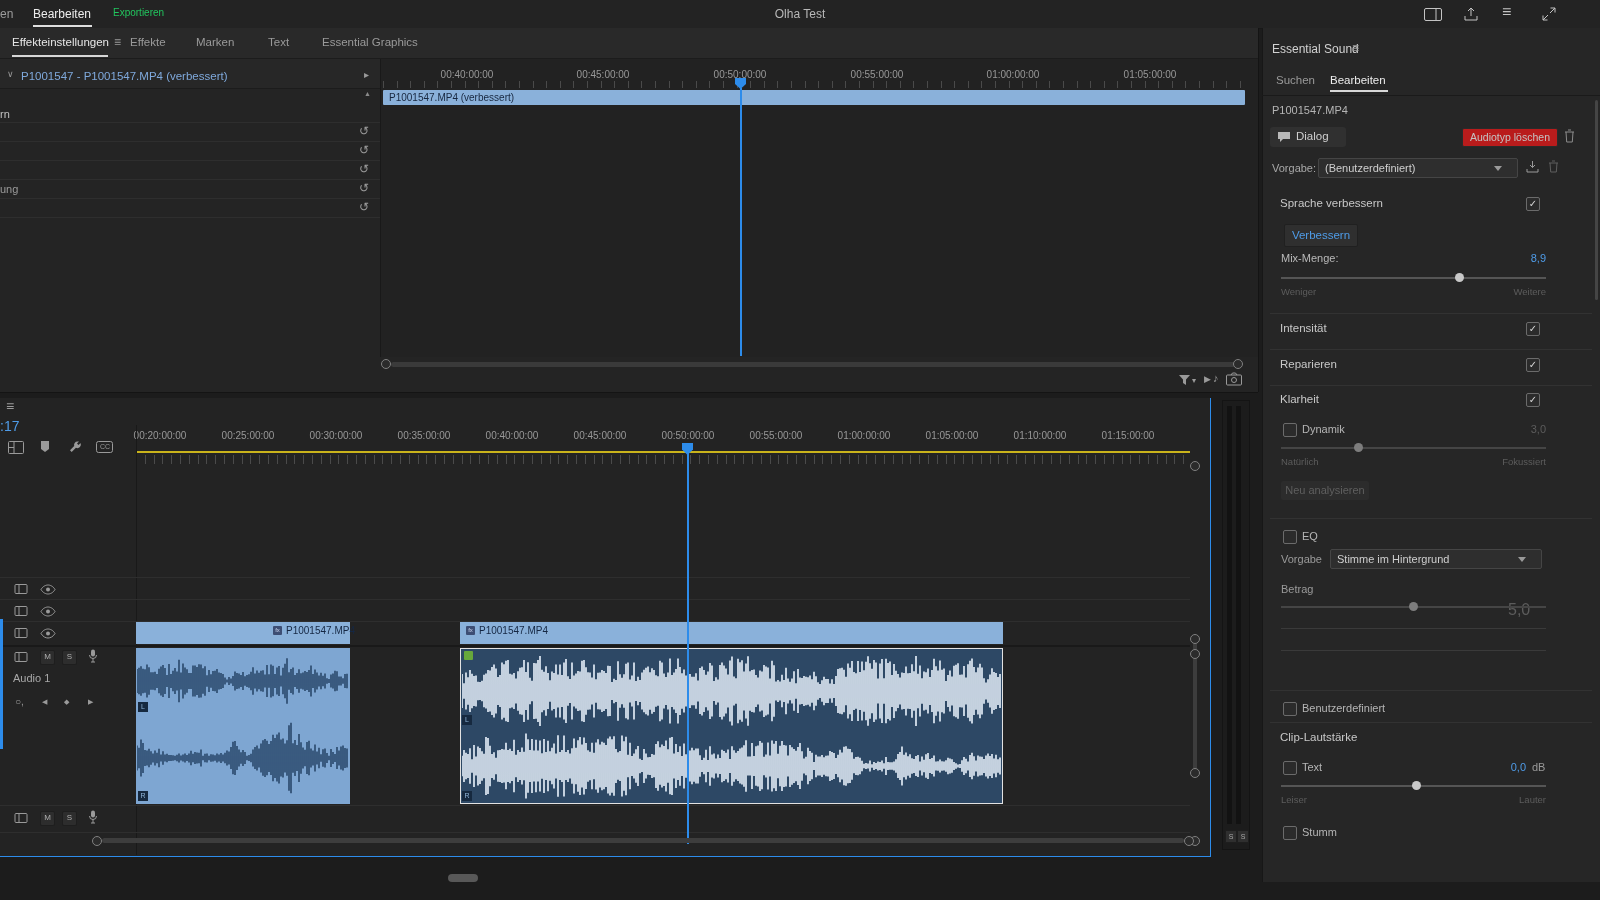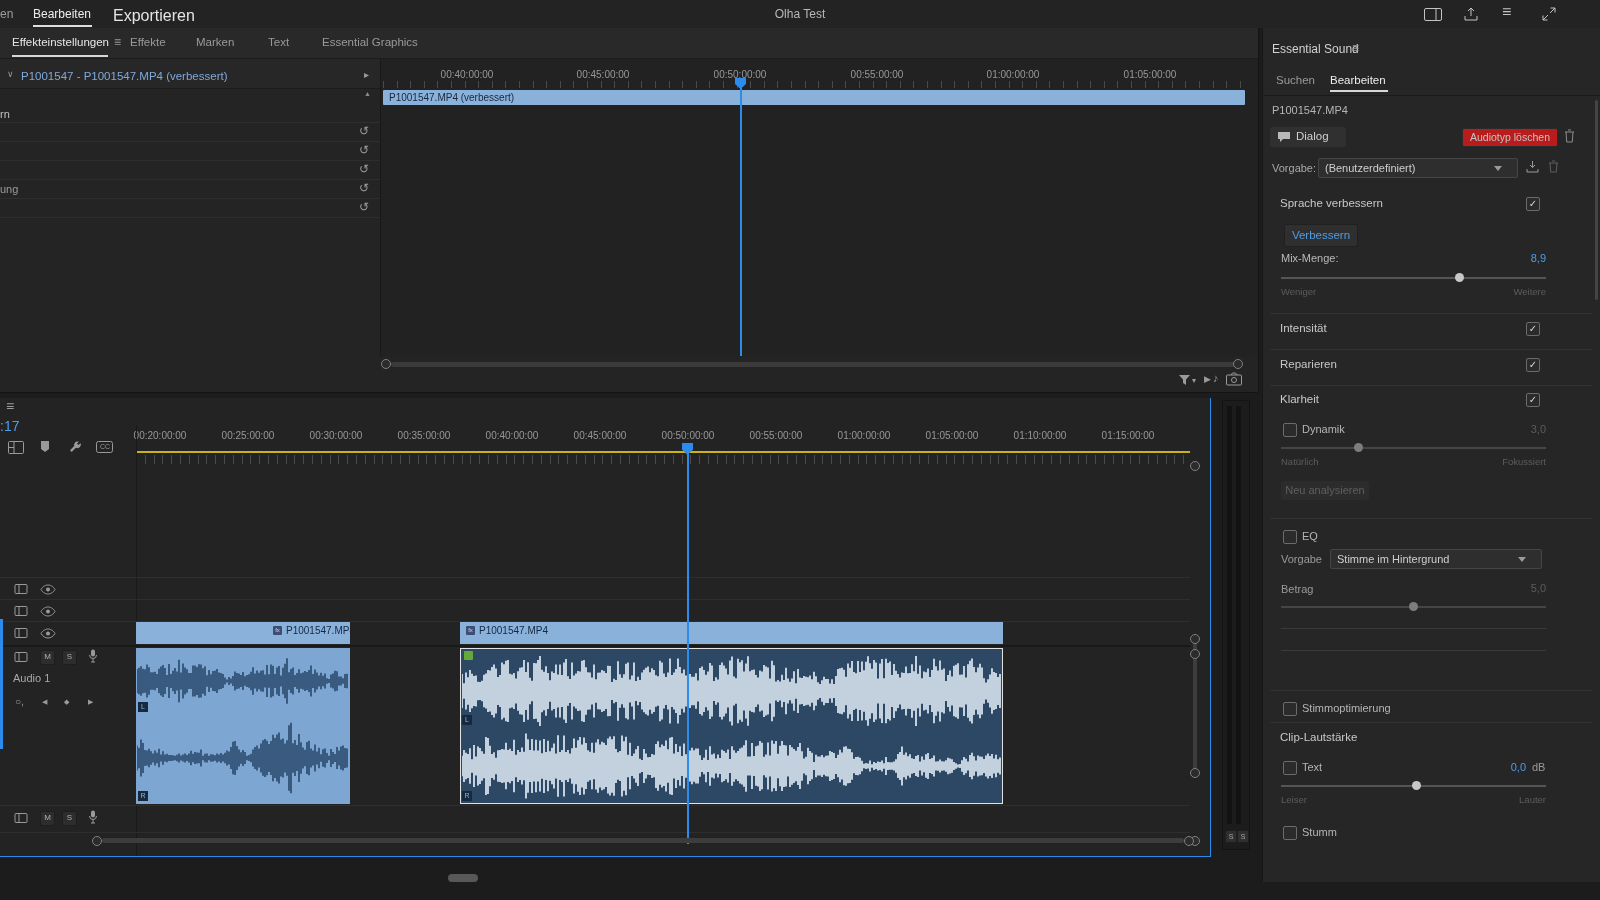--- a/index.html
+++ b/index.html
@@ -30,21 +30,21 @@
 </style>
 </head>
 <body>
 
 <div id="screen">
 
   <div class="abs" style="left:0;top:0;width:1600px;height:28px;background:#232323;border-bottom:1px solid #181818"></div>
   <span class="abs txt" style="left:0;top:7px;font-size:12px;color:#9c9c9c">en</span>
   <span class="abs txt" style="left:33px;top:7px;font-size:12px;color:#ededed">Bearbeiten</span>
   <div class="abs" style="left:33px;top:25px;width:59px;height:2px;background:#dedede"></div>
-  <span class="abs txt" style="left:113px;top:7px;font-size:16px;color:#e5e5e5">Exportieren</span>
+  <span class="abs txt" style="left:113px;top:7px;font-size:10px;color:#22c55e">Exportieren</span>
   <span class="abs txt" style="left:50%;transform:translateX(-50%);top:7px;font-size:12px;color:#b8b8b8">Olha Test</span>
   <span class="abs" style="left:1424px;top:8px">
     <svg width="18" height="13" viewBox="0 0 18 13">
         <rect x="0.5" y="0.5" width="17" height="12" rx="1.5" fill="none" stroke="#c4c4c4"></rect>
         <path d="M12 0.5V12.5" stroke="#c4c4c4"></path>
       </svg>
   </span>
   <span class="abs" style="left:1463px;top:6px">
     <svg width="16" height="16" viewBox="0 0 16 16" fill="none" stroke="#c4c4c4">
         <path d="M8 2v8M8 2 5 5M8 2l3 3"></path>
@@ -372,30 +372,30 @@
   <div class="hline" style="left:1270px;top:518px;width:322px;background:#323232"></div>
 
   <span class="ckb" style="left:1283px;top:530px"></span>
   <span class="abs txt" style="left:1302px;top:530px;font-size:11px;color:#b5b5b5">EQ</span>
   <span class="abs txt" style="left:1281px;top:553px;font-size:11px;color:#9a9a9a">Vorgabe</span>
   <div class="ddown" style="left:1330px;top:549px;width:198px">
     <span>Stimme im Hintergrund</span>
   </div>
   <div class="caret" style="left:1518px;top:557px"></div>
   <span class="abs txt" style="left:1281px;top:583px;font-size:11px;color:#9a9a9a">Betrag</span>
-  <span class="abs txt" style="left:1508px;top:582px;width:38px;text-align:right;font-size:11px;color:#5c5c5c">5,0</span>
+  <span class="abs txt" style="left:1508px;top:601px;width:38px;font-size:16px;color:#5c5c5c">5,0</span>
   <div class="slider dis" style="left:1281px;top:606px"></div>
   <div class="knob dis" style="left:1409px;top:602px"></div>
 
   <div class="hline" style="left:1281px;top:628px;width:265px;background:#3a3a3a"></div>
   <div class="hline" style="left:1281px;top:650px;width:265px;background:#3a3a3a"></div>
 
   <div class="hline" style="left:1270px;top:690px;width:322px;background:#323232"></div>
   <span class="ckb" style="left:1283px;top:702px"></span>
-  <span class="abs txt" style="left:1302px;top:702px;font-size:11px;color:#b5b5b5">Stimmoptimierung</span>
+  <span class="abs txt" style="left:1302px;top:702px;font-size:11px;color:#b5b5b5">Benutzerdefiniert</span>
 
   <div class="hline" style="left:1270px;top:722px;width:322px;background:#323232"></div>
   <span class="abs txt" style="left:1280px;top:731px;font-size:11.5px;color:#c8c8c8">Clip-Lautstärke</span>
 
   <span class="ckb" style="left:1283px;top:761px"></span>
   <span class="abs txt" style="left:1302px;top:761px;font-size:11px;color:#b5b5b5">Text</span>
   <span class="abs txt" style="left:1496px;top:761px;width:30px;text-align:right;font-size:11px;color:#4f9ce8">0,0</span>
   <span class="abs txt" style="left:1532px;top:761px;font-size:11px;color:#9a9a9a">dB</span>
   <div class="slider" style="left:1281px;top:785px"></div>
   <div class="knob" style="left:1412px;top:781px"></div>

